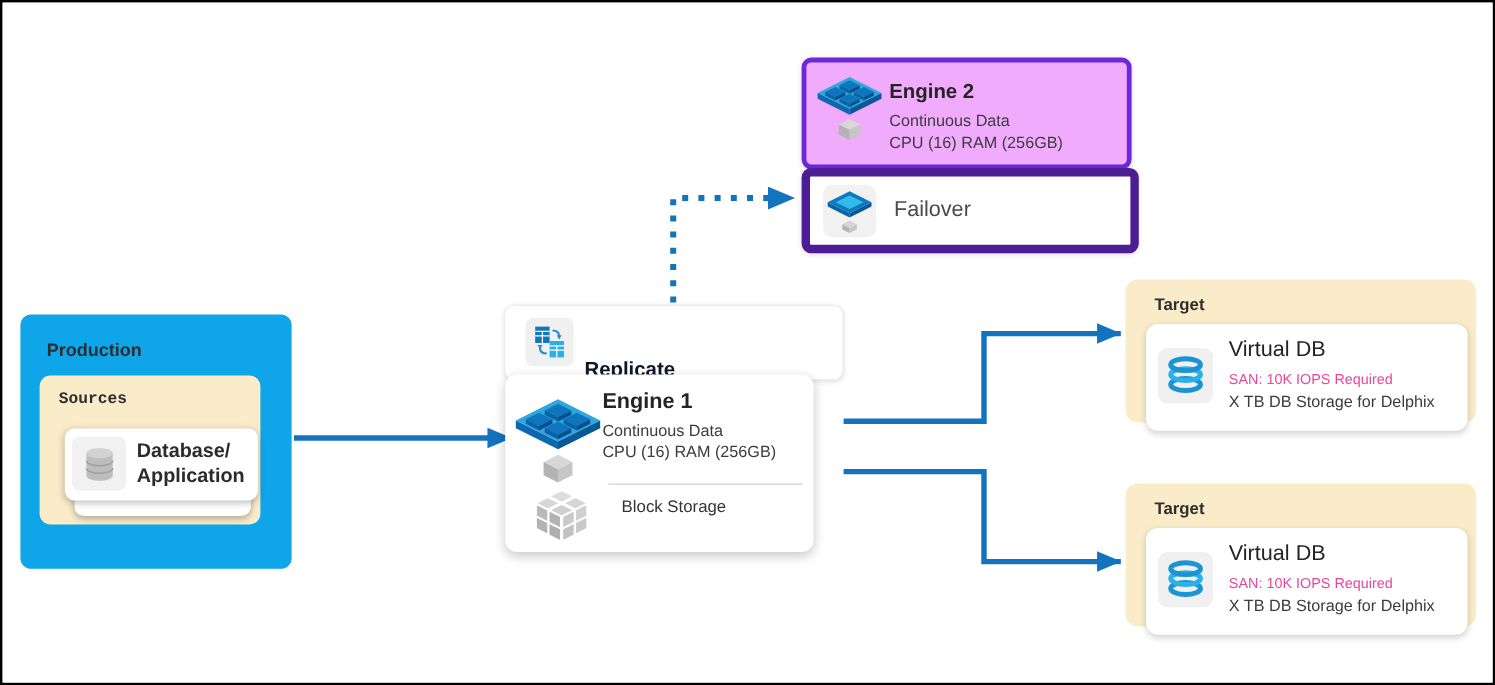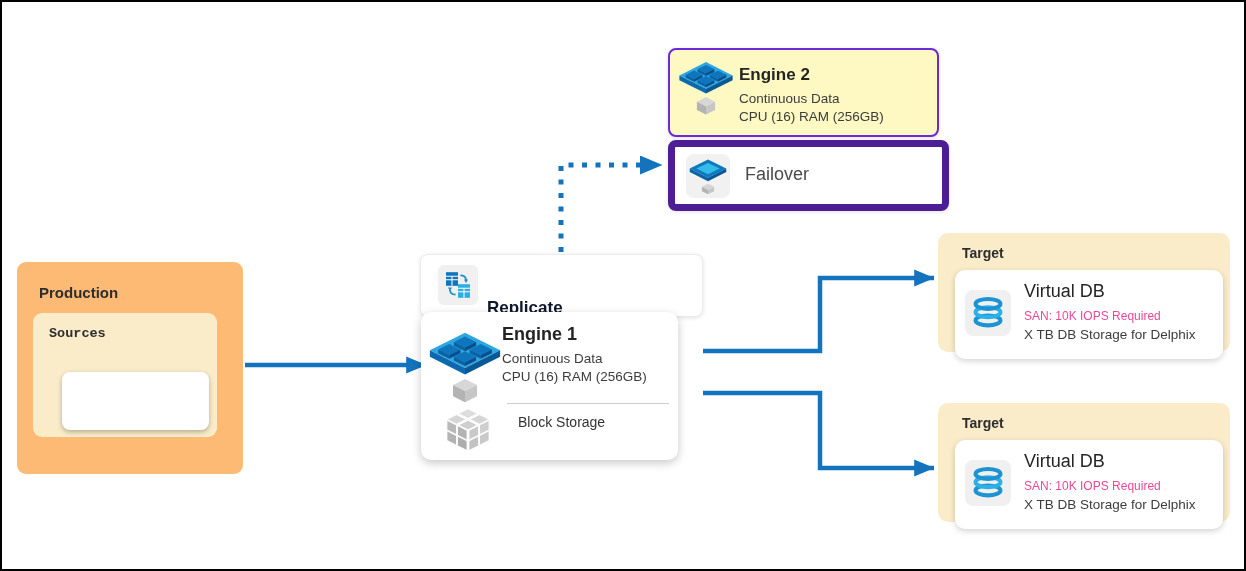--- a/index.html
+++ b/index.html
@@ -4,21 +4,21 @@
 <style>
   html,body{margin:0;padding:0;background:#fff;}
   .canvas{
     position:relative;width:1246px;height:571px;box-sizing:border-box;
     border:2px solid #000;background:#fff;overflow:hidden;
     font-family:"Liberation Sans","DejaVu Sans",sans-serif;color:#2e2e2e;
   }
   .arrows{position:absolute;left:0;top:0;z-index:1;}
   .abs{position:absolute;}
   
-  .production-group{left:15px;top:260px;width:226px;height:212px;background:#fdba74;border-radius:9px;z-index:2;}
+  .production-group{left:15px;top:260px;width:226px;height:212px;background:#0ea5e9;border-radius:9px;z-index:2;}
   .group-title{font-size:15px;font-weight:bold;color:#2e2e2e;}
   .zone{background:#FAECC9;border-radius:9px;}
   .sources-zone{left:16px;top:51px;width:184px;height:124px;}
   .zone-title{font-size:13.5px;font-weight:bold;color:#2e2e2e;}
   .card{background:#fff;border-radius:8px;box-shadow:0 2px 6px rgba(0,0,0,.25);}
   .behind-card{left:29px;top:59px;width:147px;height:58px;box-shadow:0 2px 5px rgba(0,0,0,.28);}
   .db-card{left:21px;top:44px;width:161px;height:60px;}
   .icon-tile{position:absolute;background:#F1F1F1;border-radius:6px;display:flex;align-items:center;justify-content:center;}
   .db-card .icon-tile{left:6px;top:7px;width:45px;height:45px;}
   .db-card-label{position:absolute;left:60px;top:9px;font-size:16.5px;font-weight:bold;line-height:21px;color:#2b2b2b;}
@@ -28,22 +28,22 @@
   .replicate-card .icon-tile{left:17px;top:10px;width:40px;height:40px;background:#F0F0F0;}
   .replicate-label{position:absolute;left:66px;top:19px;font-size:17px;font-weight:bold;color:#0f172a;margin-top:24px;}
   .engine1-card{left:419px;top:310px;width:257px;height:148px;border-radius:10px;
     box-shadow:0 3px 10px rgba(0,0,0,.22);z-index:3;background:#fff;}
   .e1-title{position:absolute;left:81px;top:12px;font-size:18px;font-weight:bold;color:#242424;}
   .e1-sub1{position:absolute;left:81px;top:39px;font-size:13.5px;color:#3c3c3c;}
   .e1-sub2{position:absolute;left:81px;top:57px;font-size:13.5px;color:#3c3c3c;}
   .e1-divider{position:absolute;left:86px;top:91px;width:162px;height:1px;background:#cfcfcf;}
   .e1-storage-label{position:absolute;left:97px;top:102px;font-size:14px;color:#333;}
   
-  .engine2-card{left:666px;top:46px;width:267px;height:85px;border:2px solid #6d28d9;border-radius:8px;
-    box-shadow:0 1px 4px rgba(0,0,0,.12);z-index:2;background:#fef9c3;}
+  .engine2-card{left:666px;top:46px;width:267px;height:85px;border:4px solid #6d28d9;border-radius:8px;
+    box-shadow:0 1px 4px rgba(0,0,0,.12);z-index:2;background:#f0abfc;}
   .e2-title{position:absolute;left:69px;top:15px;font-size:17px;font-weight:bold;color:#242424;}
   .e2-sub1{position:absolute;left:69px;top:41px;font-size:13.5px;color:#3c3c3c;}
   .e2-sub2{position:absolute;left:69px;top:59px;font-size:13.5px;color:#3c3c3c;}
   .failover-card{left:666px;top:138px;width:267px;height:57px;border:7px solid #4c1d95;border-radius:8px;
     box-shadow:0 1px 4px rgba(0,0,0,.12);z-index:2;background:#fff;}
   .failover-card .icon-tile{left:11px;top:7px;width:44px;height:44px;background:#F1F1F1;border-radius:8px;}
   .failover-label{position:absolute;left:70px;top:17px;font-size:18px;color:#4a4a4c;}
   
   .target-group{width:292px;height:119px;background:#FAECC9;border-radius:10px;z-index:2;position:absolute;left:936px;}
   .target-group.t1{top:231px;}
@@ -71,20 +71,34 @@
     <path d="M701,349 H818 V276 H932" stroke="#1373BD" stroke-width="4.5" fill="none" marker-end="url(#ah)"></path>
     <path d="M701,391 H818 V466 H932" stroke="#1373BD" stroke-width="4.5" fill="none" marker-end="url(#ah)"></path>
     <path d="M559,250 V163 H660" stroke="#1373BD" stroke-width="5" fill="none" stroke-dasharray="5 8.5" marker-end="url(#ah)"></path>
   </svg>
 
   <div class="abs production-group">
     <div class="abs group-title" style="left:22px;top:22px;">Production</div>
     <div class="abs zone sources-zone">
       <div class="abs zone-title" style="left:16px;top:13px;font-family:Liberation Mono, monospace;">Sources</div>
       <div class="abs card behind-card"></div>
+      <div class="abs card db-card">
+        <span class="icon-tile">
+          <svg width="36" height="38" viewBox="0 0 46 46">
+            <path d="M9,11 L9,35 A14,5.5 0 0 0 37,35 L37,11 Z" fill="#BDBDBD"></path>
+            <ellipse cx="23" cy="11" rx="14" ry="5.5" fill="#D2D2D2"></ellipse>
+            <path d="M9,19 A14,5.5 0 0 0 37,19" stroke="#A3A3A3" stroke-width="1.6" fill="none"></path>
+            <path d="M9,27 A14,5.5 0 0 0 37,27" stroke="#A3A3A3" stroke-width="1.6" fill="none"></path>
+          </svg>
+        </span>
+        <div class="db-card-label">
+          <div>Database/</div>
+          <div>Application</div>
+        </div>
+      </div>
     </div>
   </div>
 
   <div class="abs replicate-card">
     <span class="icon-tile">
       <svg width="32" height="32" viewBox="0 0 40 40">
         <rect x="5" y="4" width="15" height="17" fill="#0F76BD"></rect>
         <path d="M5,9 H20 M5,13.5 H20 M12.5,9 V21" stroke="#fff" stroke-width="1.3"></path>
         <rect x="20" y="19" width="15" height="17" fill="#2AAEE4"></rect>
         <path d="M20,24 H35 M20,28.5 H35 M27.5,24 V36" stroke="#fff" stroke-width="1.3"></path>

